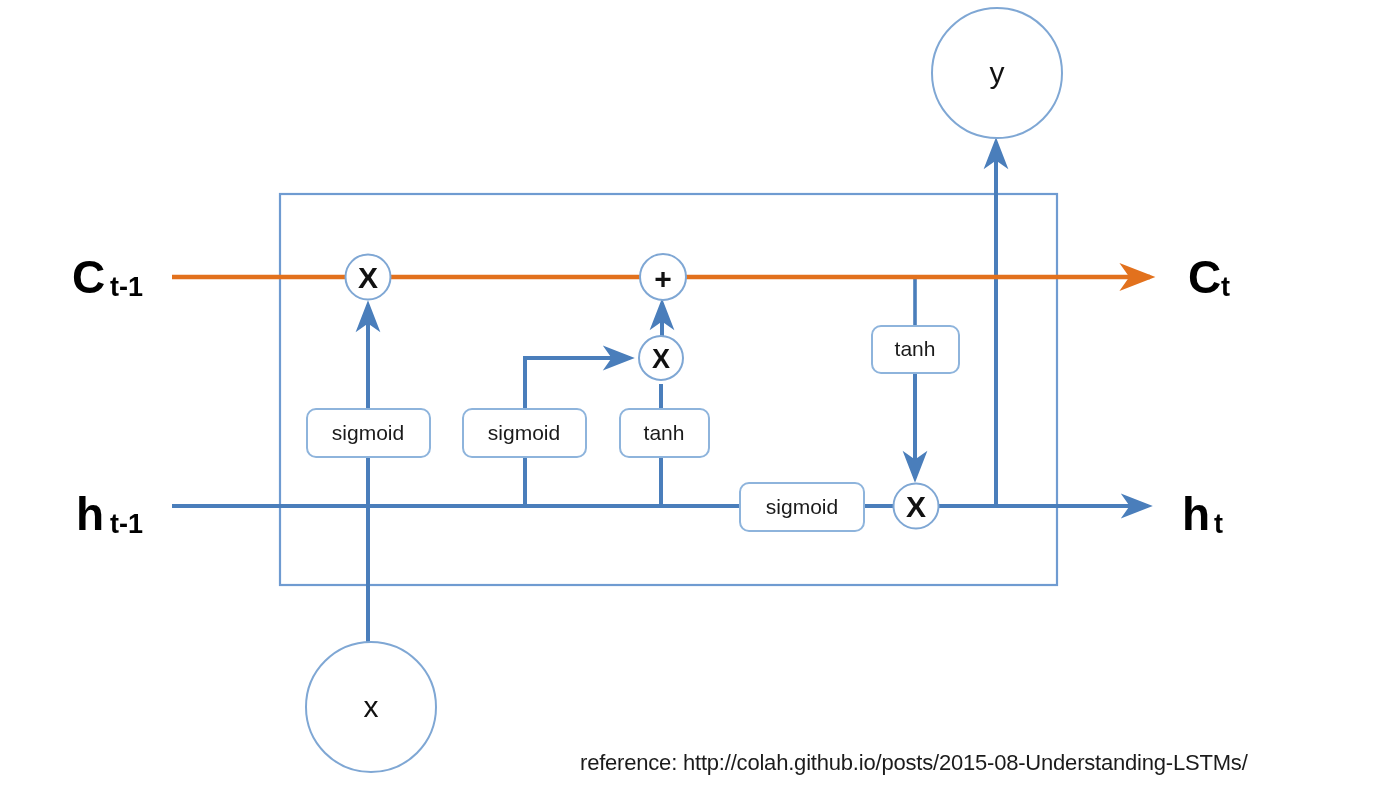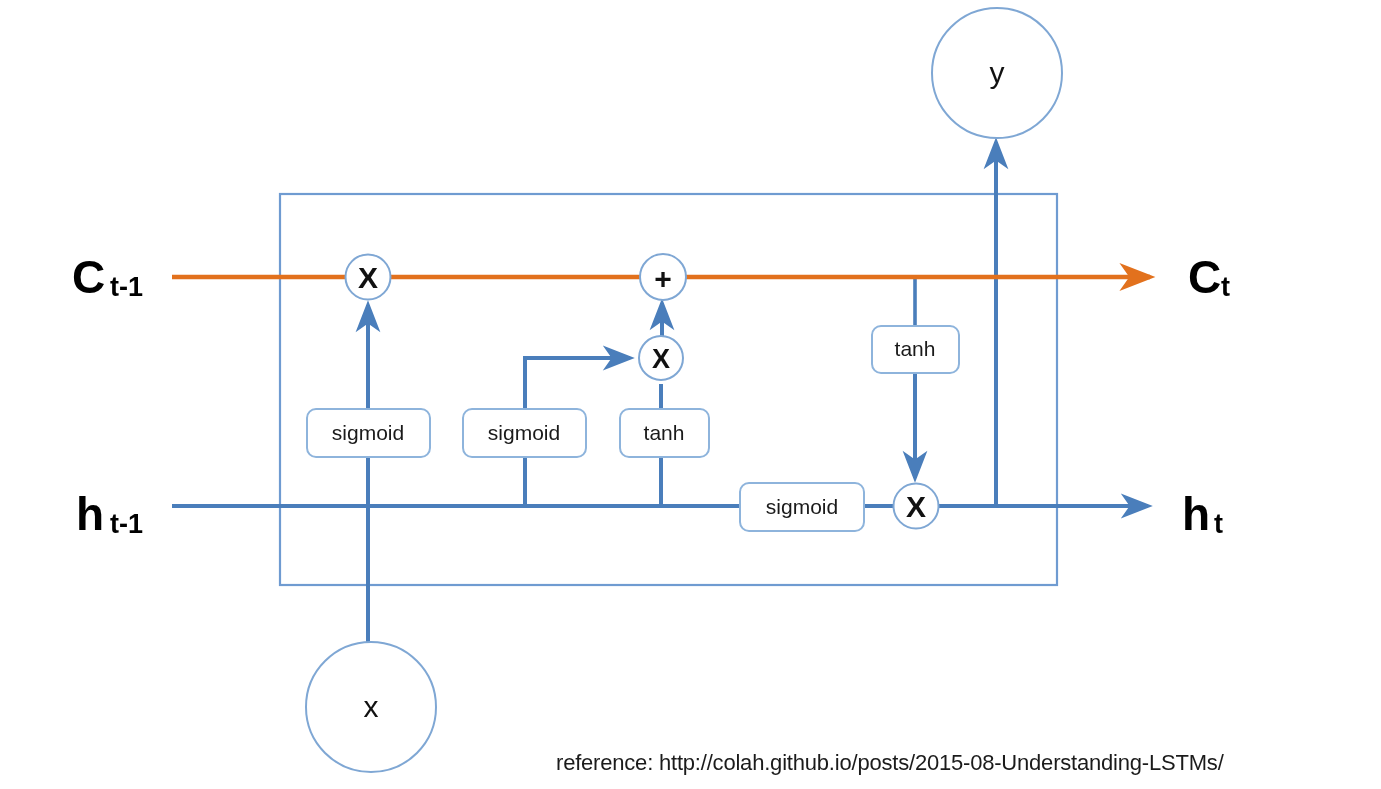--- a/index.html
+++ b/index.html
@@ -54,21 +54,21 @@
     fill: #000000;
   }
   .state-label-sub {
     font-family: "Liberation Sans", sans-serif;
     font-size: 27px;
     font-weight: bold;
     fill: #000000;
   }
   .ref-text {
     position: absolute;
-    left: 556px;
+    left: 580px;
     top: 750px;
     font-family: "Liberation Sans", sans-serif;
     font-size: 22px;
     color: #1b1b1b;
     white-space: nowrap;
     letter-spacing: -0.2px;
   }
 </style>
 </head>
 <body>

